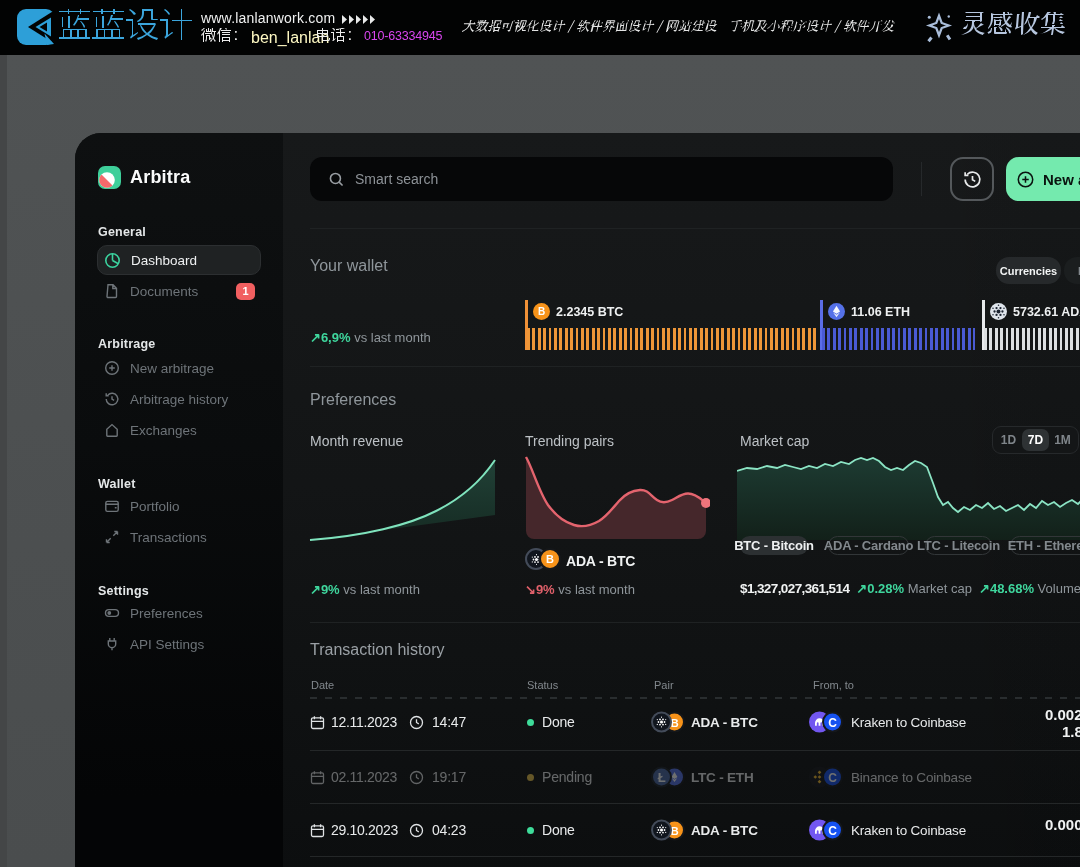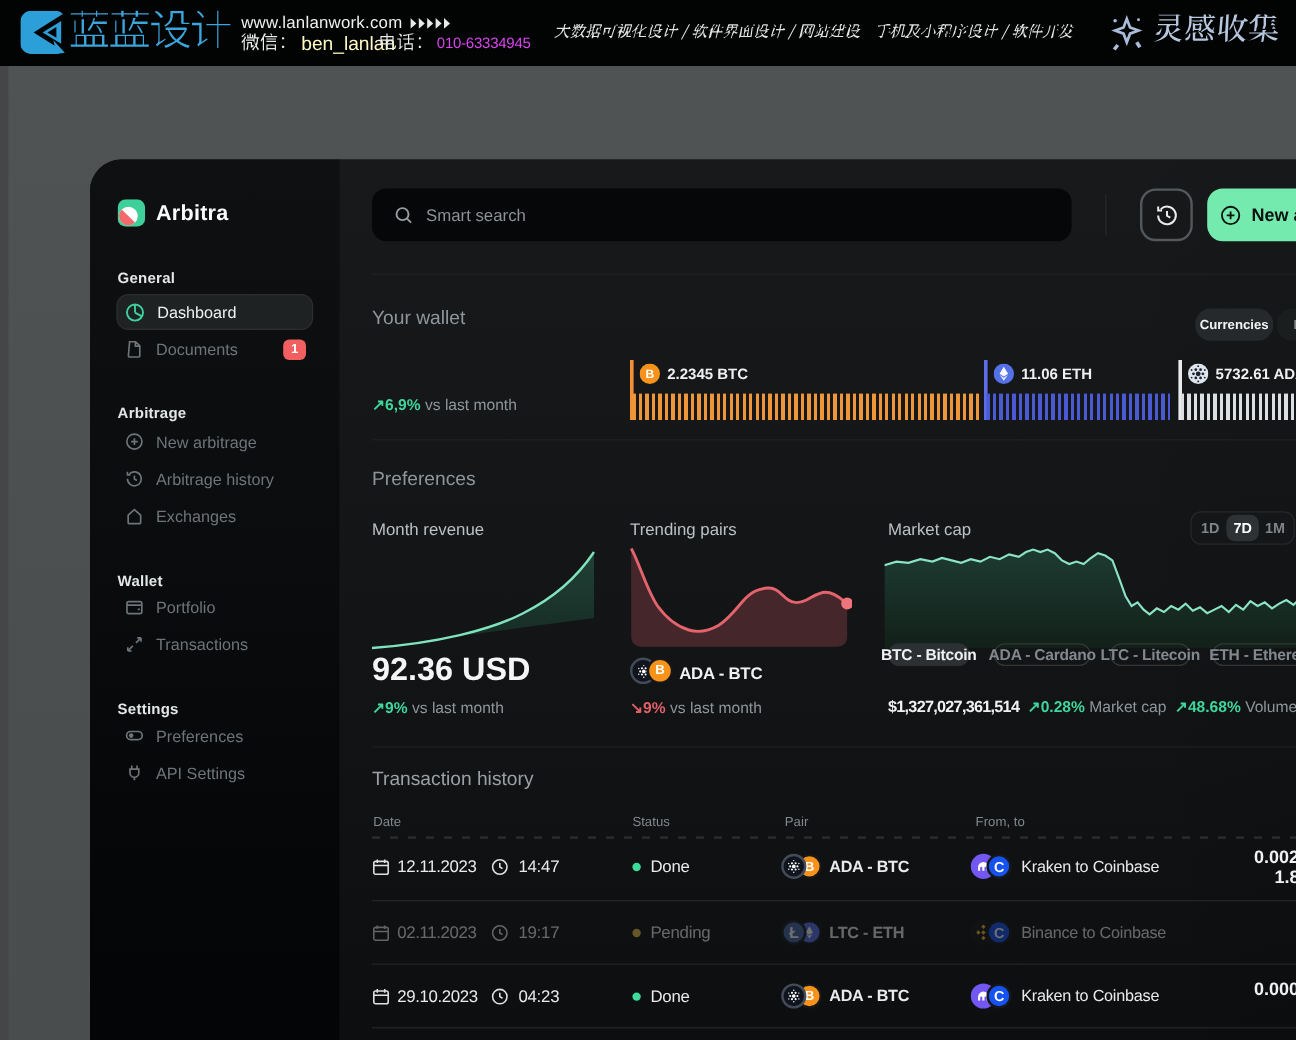--- a/index.html
+++ b/index.html
@@ -275,21 +275,20 @@
     <defs>
           <linearGradient id="mg" x1="0" y1="0" x2="0" y2="1">
             <stop offset="0" stop-color="#1d3b32"></stop>
             <stop offset="1" stop-color="#122019"></stop>
           </linearGradient>
         </defs>
         <path d="M0,16 L10,13 L20,14 L30,11 L40,13 L48,10 L56,12 L64,14 L72,11 L80,13 L88,9 L96,11 L104,7 L112,9 L118,5 L124,3 L130,5 L136,3 L142,6 L148,12 L154,15 L160,13 L166,15 L172,10 L178,6 L184,8 L190,12 L196,28 L201,42 L206,50 L211,47 L216,53 L221,57 L227,52 L233,55 L239,50 L245,53 L251,48 L257,54 L263,51 L269,56 L275,53 L281,50 L287,55 L293,49 L299,53 L305,46 L311,50 L317,47 L323,52 L329,48 L335,45 L341,49 L347,43 L353,47 L359,44 L365,47 L371,43 L377,45 L383,41 L389,37 L394,32 L400,28 L400,85 L0,85 z" fill="url(#mg)"></path>
     <path d="M0,16 L10,13 L20,14 L30,11 L40,13 L48,10 L56,12 L64,14 L72,11 L80,13 L88,9 L96,11 L104,7 L112,9 L118,5 L124,3 L130,5 L136,3 L142,6 L148,12 L154,15 L160,13 L166,15 L172,10 L178,6 L184,8 L190,12 L196,28 L201,42 L206,50 L211,47 L216,53 L221,57 L227,52 L233,55 L239,50 L245,53 L251,48 L257,54 L263,51 L269,56 L275,53 L281,50 L287,55 L293,49 L299,53 L305,46 L311,50 L317,47 L323,52 L329,48 L335,45 L341,49 L347,43 L353,47 L359,44 L365,47 L371,43 L377,45 L383,41 L389,37 L394,32 L400,28" fill="none" stroke="#8be4c4" stroke-width="1.8"></path>
   </svg>
 
-  <div class="abs" style="left:27px;top:410px;color:#f4f6f6;font-size:27px;font-weight:bold">92.36 USD</div>
   <div class="pct" style="left:27px;top:449px"><b>↗9%</b> vs last month</div>
 
   <div class="abs cpair" style="left:242px;top:415px">
     <span class="coin" style="background:#10151d;border:2px solid #434b59;width:22px;height:22px">
           <svg width="13" height="13" viewBox="0 0 22 22">
             <g fill="#fff">
               <circle cx="11" cy="11" r="2.6"></circle>
               <circle cx="16.10" cy="11.00" r="1.5"></circle>
               <circle cx="13.55" cy="15.42" r="1.5"></circle>
               <circle cx="8.45" cy="15.42" r="1.5"></circle>

